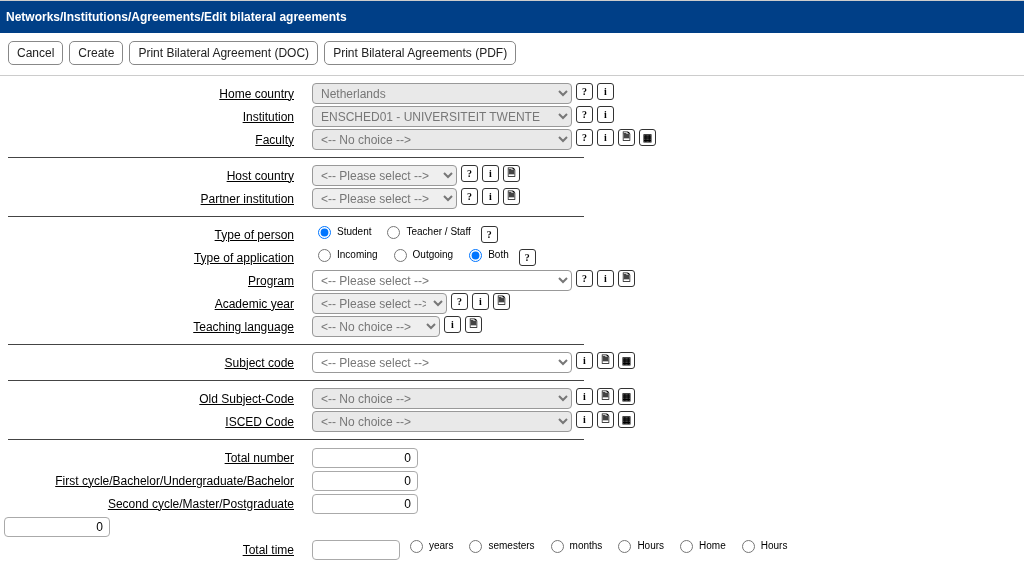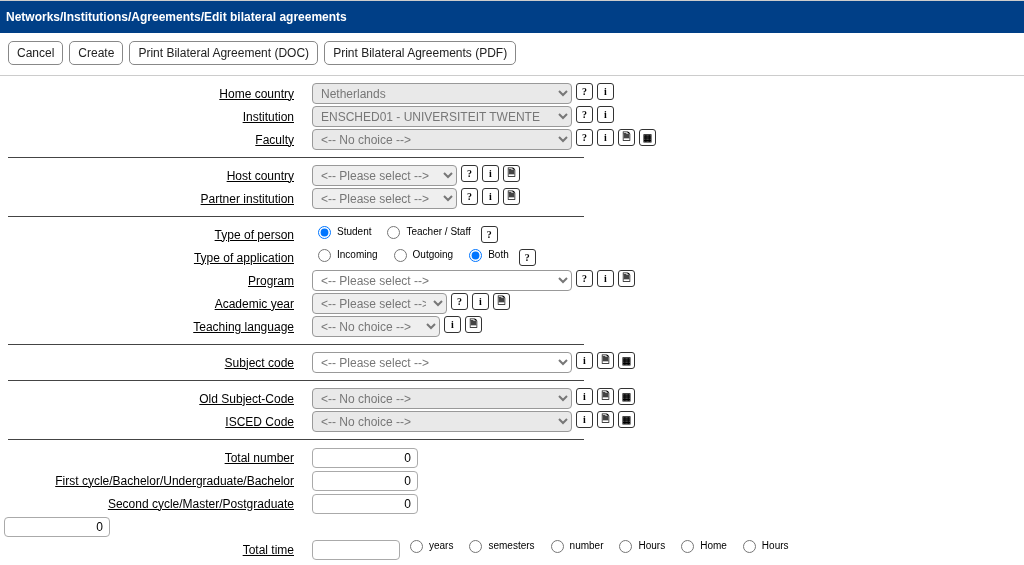--- a/index.html
+++ b/index.html
@@ -340,21 +340,21 @@
 
   <div class="row">
     <div class="label-col">Total time</div>
     <div class="field-col">
       <input class="textbox" value="" style="">
       <input type="radio" name="time" style="">
       <span class="radio-label">years</span>
       <input type="radio" name="time" style="">
       <span class="radio-label">semesters</span>
       <input type="radio" name="time" style="">
-      <span class="radio-label">number</span>
+      <span class="radio-label">months</span>
       <input type="radio" name="time" style="">
       <span class="radio-label">Hours</span>
       <input type="radio" name="time" style="">
       <span class="radio-label">Home</span>
       <input type="radio" name="time" style="">
       <span class="radio-label">Hours</span>
     </div>
   </div>
 
 </div>

